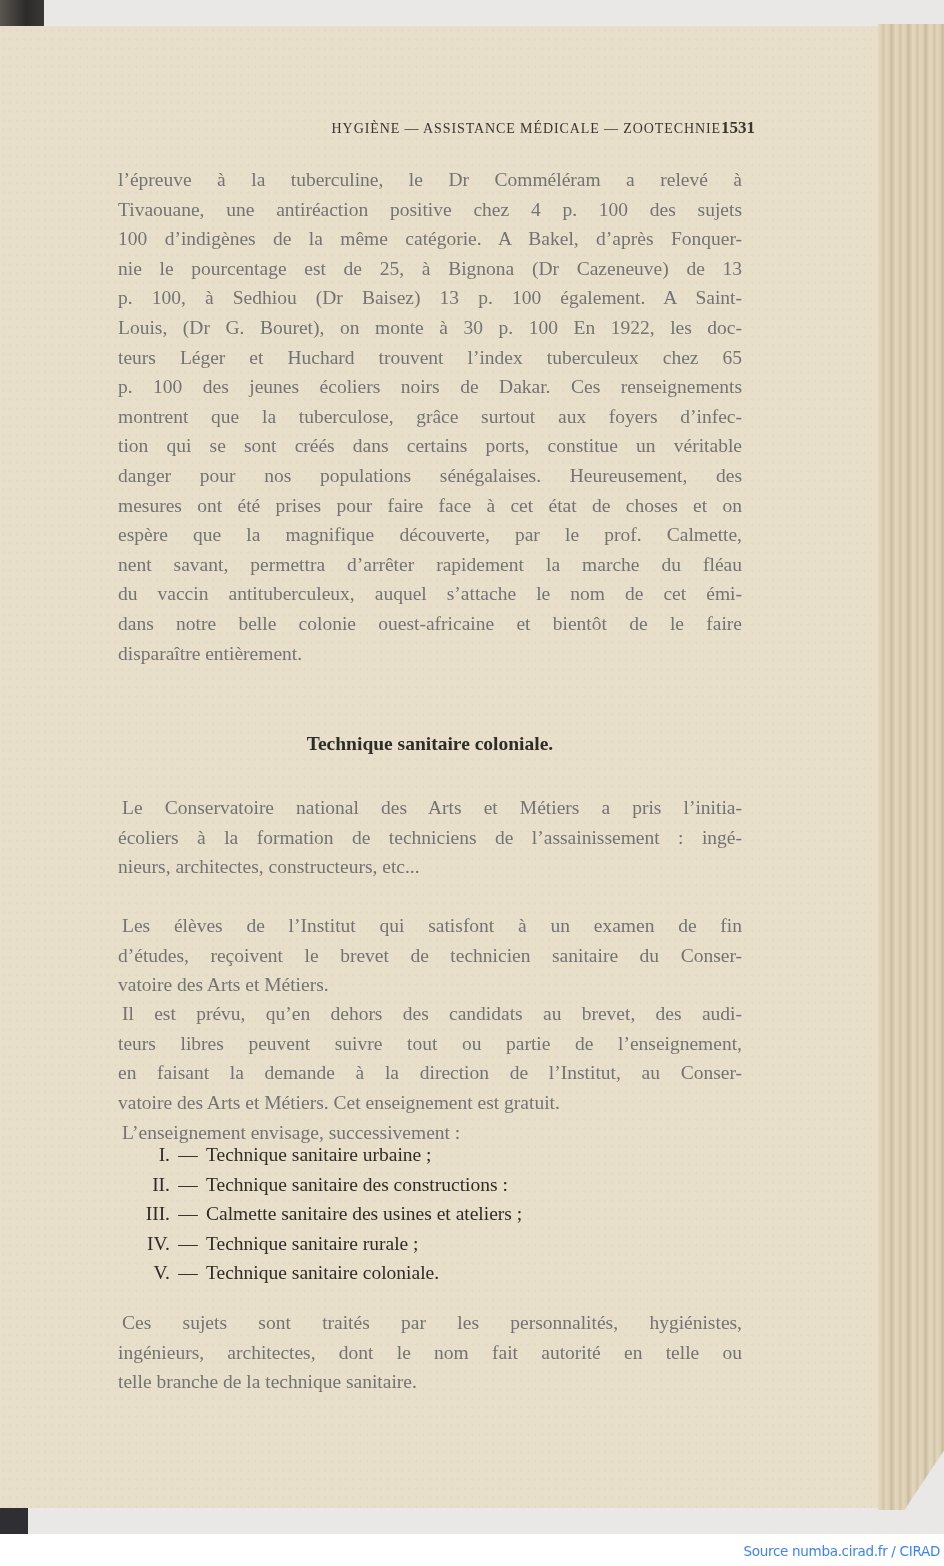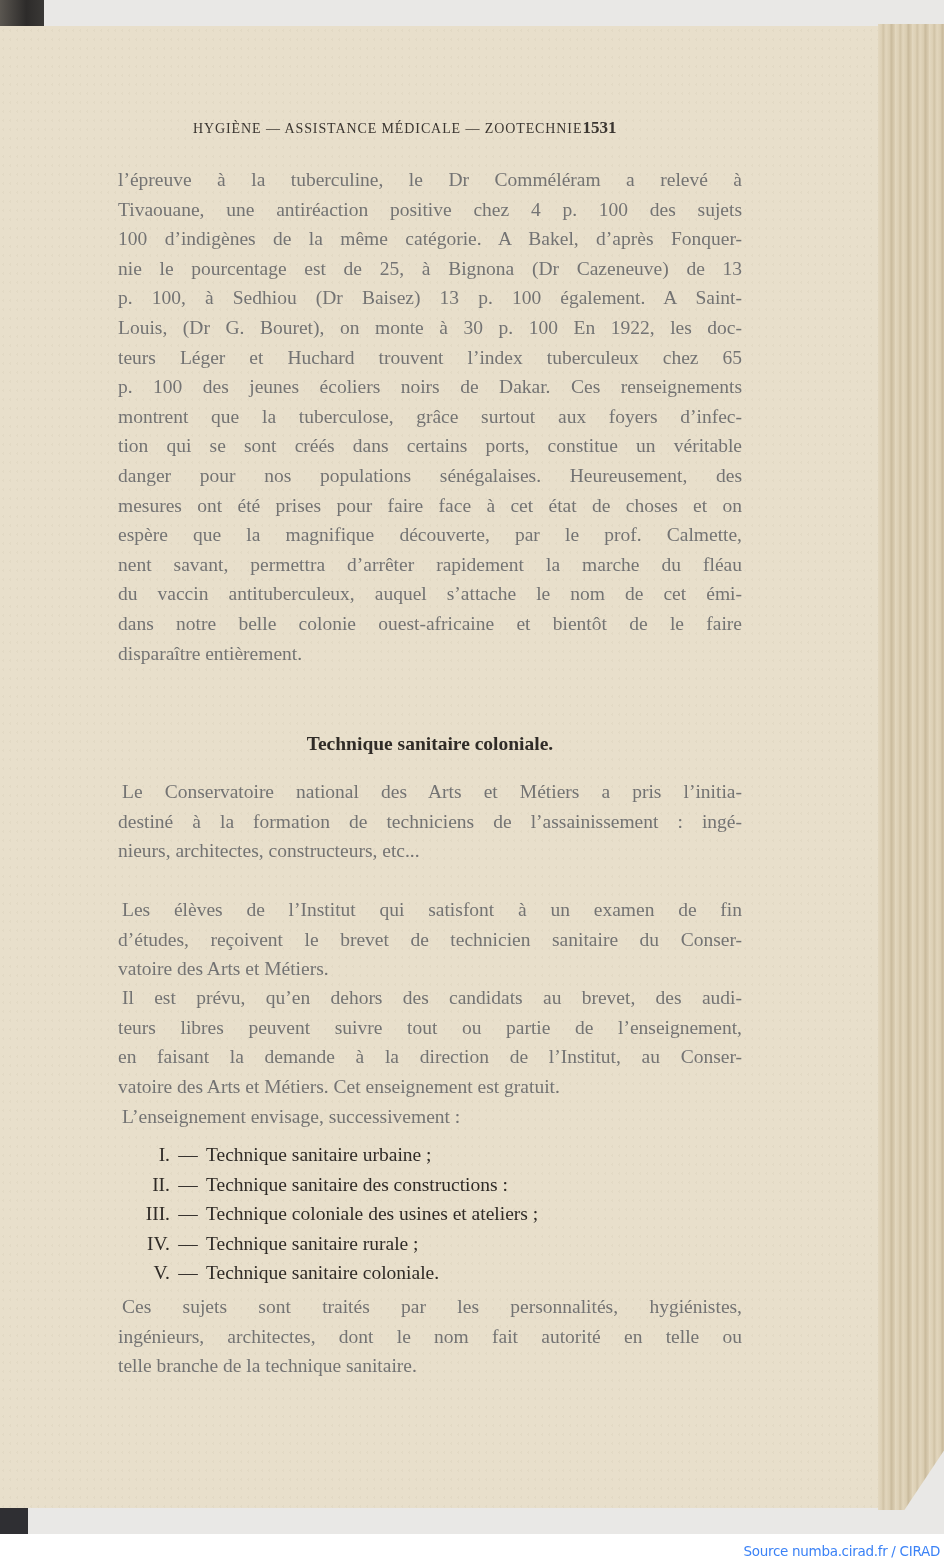--- a/index.html
+++ b/index.html
@@ -27,38 +27,38 @@
     }
     .page-edges {
       position: absolute; left: 878px; top: 24px; width: 66px; height: 1486px;
       background: repeating-linear-gradient(90deg,
         #e3d8c0 0px, #dccfb4 4px, #cfc1a4 5px, #e2d6bd 8px,
         #d8cbaf 12px, #c8b99b 13px, #ddd0b5 17px);
       clip-path: polygon(0 0, 100% 0, 100% 96%, 40% 100%, 0 100%);
     }
 
     .running-head {
-      position: absolute; left: 193px; top: 118px; width: 555px;
-      display: flex; justify-content: flex-start; align-items: baseline;
+      position: absolute; left: 200px; top: 118px; width: 555px;
+      display: flex; justify-content: flex-end; align-items: baseline;
       color: #3a3530; font-family: "Liberation Serif", serif;
     }
     .running-head .rh-title { font-size: 14px; letter-spacing: 0.9px; }
     .running-head .rh-page { font-size: 17px; font-weight: bold; }
 
     .text-block {
       position: absolute; left: 118px; width: 624px;
       color: #737373;
       font-family: "Liberation Serif", serif;
       font-size: 19.5px;
       line-height: 29.6px;
       text-align: justify;
     }
     .text-block p { text-align: justify; text-align-last: justify; }
     .text-block p.last { text-align-last: left; }
-    .indent { text-indent: 4px; }
+    .indent { text-indent: 4px; margin-top: 16px; }
 
     .section-title {
       position: absolute; left: 118px; width: 624px; top: 733px;
       text-align: center;
       font-family: "Liberation Serif", serif;
       font-size: 19.5px; font-weight: bold; color: #2f2b27;
     }
 
     .enum-list {
       position: absolute; left: 118px; top: 1140px; width: 600px;
@@ -109,21 +109,21 @@
   <p>nent savant, permettra d’arrêter rapidement la marche du fléau</p>
   <p>du vaccin antituberculeux, auquel s’attache le nom de cet émi-</p>
   <p>dans notre belle colonie ouest-africaine et bientôt de le faire</p>
   <p class="last">disparaître entièrement.</p>
 </div>
 
 <div class="section-title">Technique sanitaire coloniale.</div>
 
 <div class="text-block" style="top:777px;">
   <p class="indent">Le Conservatoire national des Arts et Métiers a pris l’initia-</p>
-  <p>destiné à la formation de techniciens de l’assainissement : ingé-</p>
+  <p>écoliers à la formation de techniciens de l’assainissement : ingé-</p>
   <p class="last">nieurs, architectes, constructeurs, etc...</p>
 </div>
 
 <div class="text-block" style="top:895px;">
   <p class="indent">Les élèves de l’Institut qui satisfont à un examen de fin</p>
   <p>d’études, reçoivent le brevet de technicien sanitaire du Conser-</p>
   <p class="last">vatoire des Arts et Métiers.</p>
 </div>
 
 <div class="text-block" style="top:983px;">
@@ -144,21 +144,21 @@
     <span>Technique sanitaire urbaine ;</span>
   </li>
   <li>
     <span class="num">II.</span>
     <span class="dash">—</span>
     <span>Technique sanitaire des constructions :</span>
   </li>
   <li>
     <span class="num">III.</span>
     <span class="dash">—</span>
-    <span>Technique coloniale des usines et ateliers ;</span>
+    <span>Calmette sanitaire des usines et ateliers ;</span>
   </li>
   <li>
     <span class="num">IV.</span>
     <span class="dash">—</span>
     <span>Technique sanitaire rurale ;</span>
   </li>
   <li>
     <span class="num">V.</span>
     <span class="dash">—</span>
     <span>Technique sanitaire coloniale.</span>

